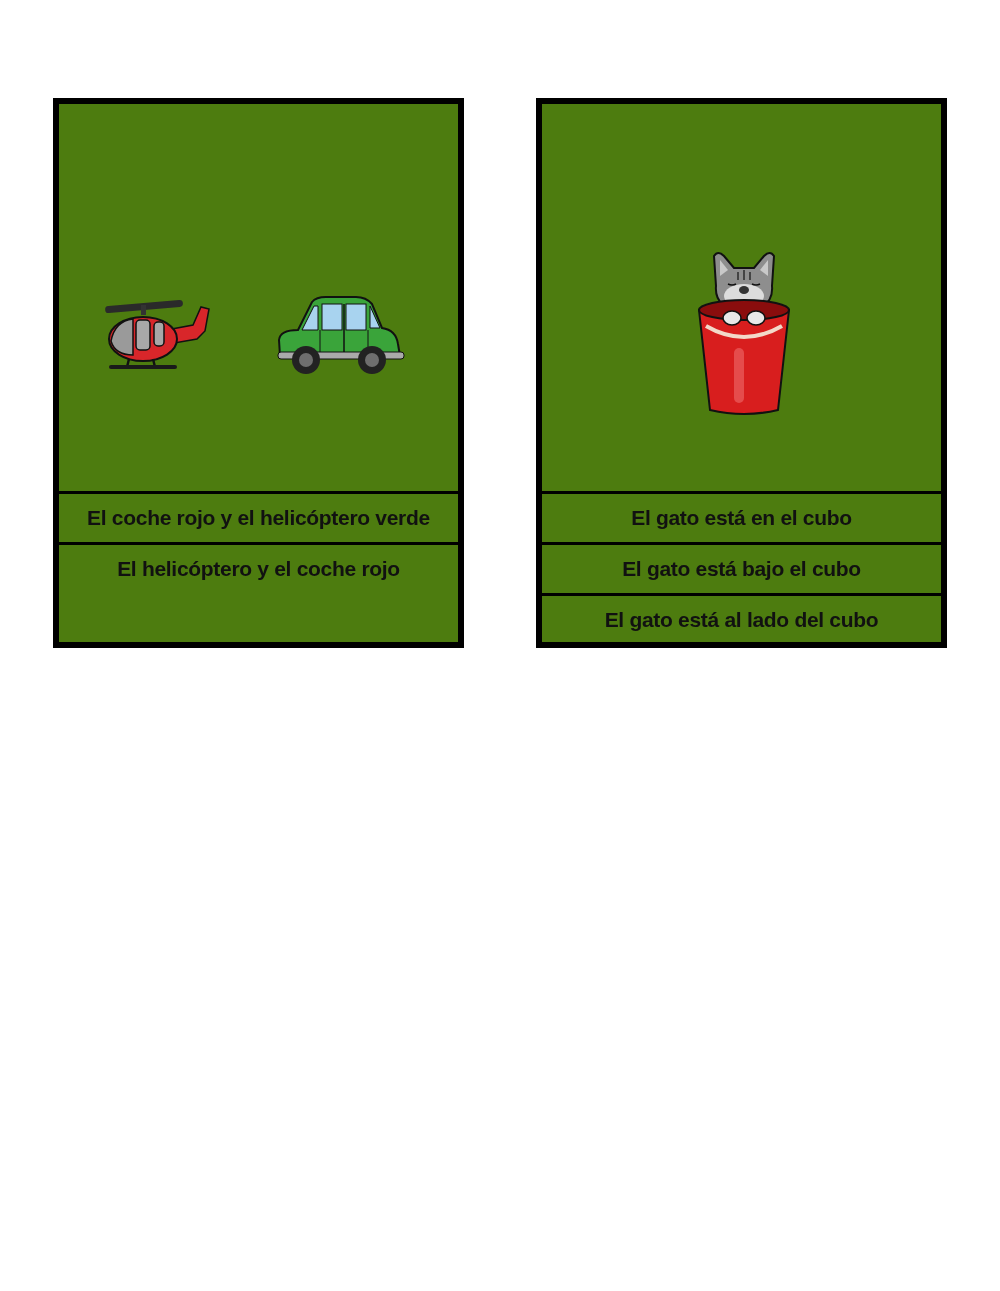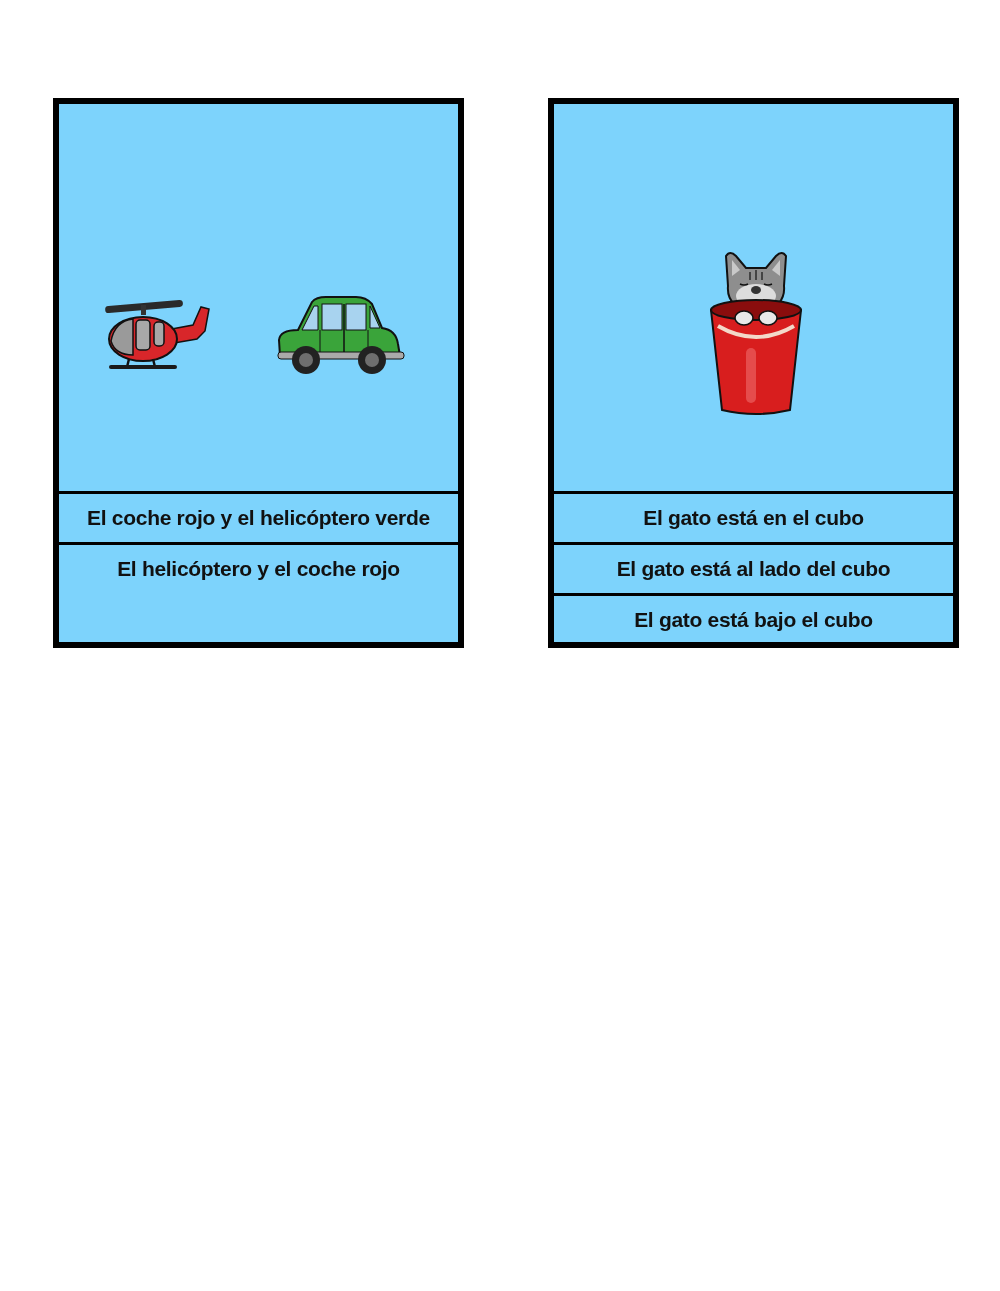--- a/index.html
+++ b/index.html
@@ -1,21 +1,21 @@
 <!DOCTYPE html>
 <html><head>
 <meta charset="utf-8">
 <style>
   html, body { margin: 0; padding: 0; background: #ffffff; }
   body { width: 1000px; height: 1291px; position: relative; overflow: hidden;
          font-family: "Liberation Sans", "DejaVu Sans", sans-serif; }
   .card { position: absolute; top: 98px; width: 411px; height: 550px;
-          border: 6px solid #000; box-sizing: border-box; background: #7dd3fc; }
+          border: 6px solid #000; box-sizing: border-box; background: #4d7c0f; }
   .card.left { left: 53px; }
-  .card.right { left: 548px; }
+  .card.right { left: 536px; }
   .pic { position: absolute; left: 0; right: 0; top: 0; height: 387px; }
   .options { position: absolute; left: 0; right: 0; top: 387px; bottom: 0; }
   .option { height: 51px; border-top: 3px solid #000; box-sizing: border-box;
             display: flex; align-items: center; justify-content: center;
             font-size: 21px; font-weight: bold; color: #111; letter-spacing: -0.3px;
             cursor: pointer; }
   svg { position: absolute; }
 </style>
 </head>
 <body>
@@ -73,16 +73,16 @@
       <path d="M5 62 Q50 48 95 62 L84 162 Q50 170 16 162 Z" fill="#d81e1e" stroke="#111" stroke-width="2"></path>
       <ellipse cx="50" cy="62" rx="45" ry="10" fill="#8a0d0d" stroke="#111" stroke-width="2"></ellipse>
       <ellipse cx="38" cy="70" rx="9" ry="7" fill="#e8e8e8" stroke="#111" stroke-width="1.5"></ellipse>
       <ellipse cx="62" cy="70" rx="9" ry="7" fill="#e8e8e8" stroke="#111" stroke-width="1.5"></ellipse>
       <path d="M12 78 Q50 100 88 78" stroke="#f3d9c9" stroke-width="4" fill="none"></path>
       <rect x="40" y="100" width="10" height="55" rx="5" fill="#ef6a6a" opacity="0.6"></rect>
     </svg>
   </div>
   <div class="options">
     <div class="option">El gato está en el cubo</div>
+    <div class="option">El gato está bajo el cubo</div>
     <div class="option">El gato está al lado del cubo</div>
-    <div class="option">El gato está bajo el cubo</div>
   </div>
 </div>
 
 </body></html>

